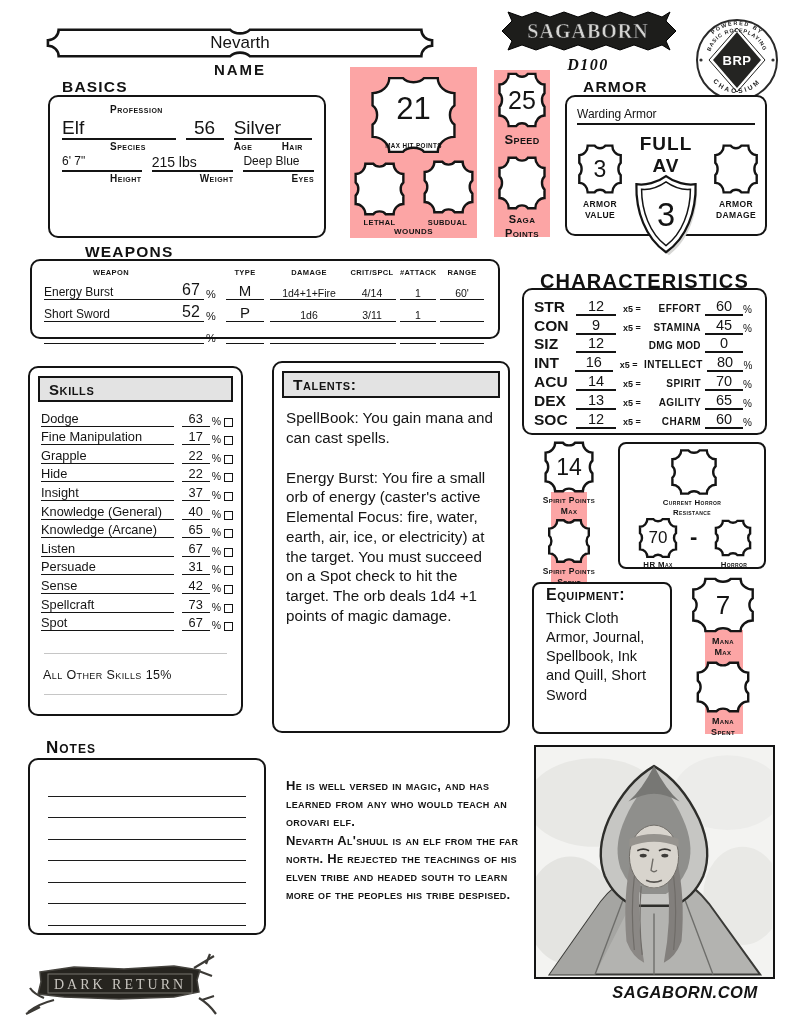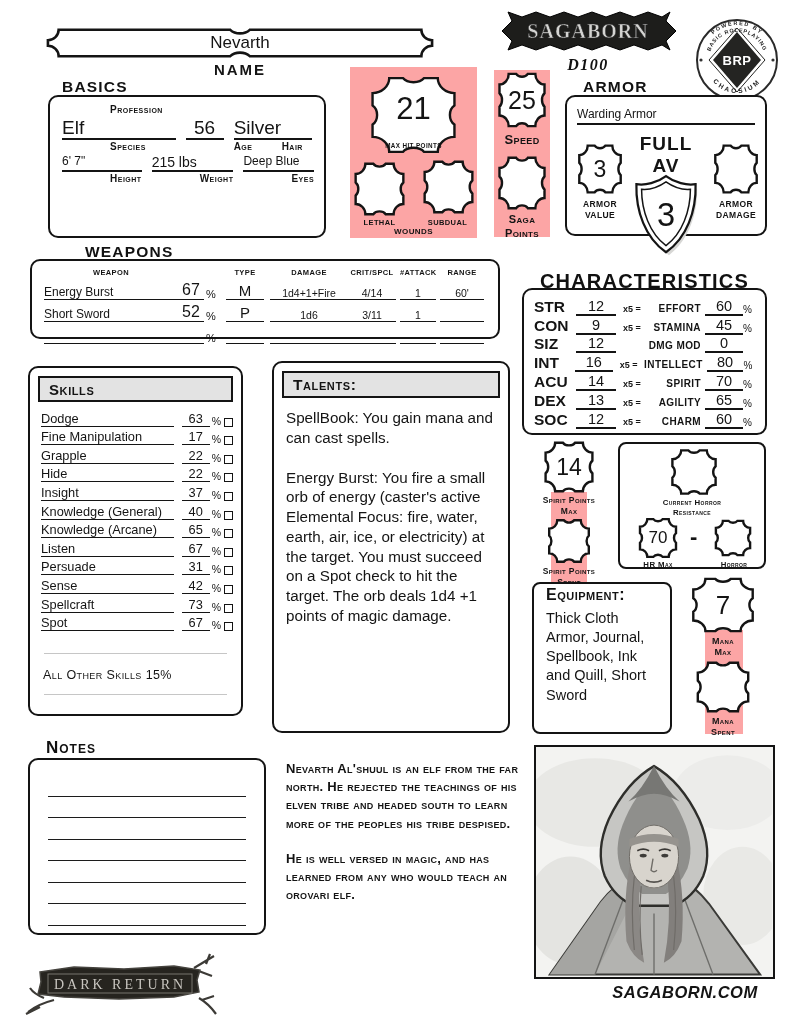--- a/index.html
+++ b/index.html
@@ -520,22 +520,22 @@
     <div class="nline"></div>
     <div class="nline"></div>
     <div class="nline"></div>
     <div class="nline"></div>
     <div class="nline"></div>
     <div class="nline"></div>
     <div class="nline"></div>
   </div>
 
   <div class="abs bio sc" style="left:286px;top:760px;width:244px">
+    <p style="margin-top:17px">He is well versed in magic, and has learned from any who would teach an orovari elf.</p>
     <p>Nevarth Al'shuul is an elf from the far north. He rejected the teachings of his elven tribe and headed south to learn more of the peoples his tribe despised.</p>
-    <p style="margin-top:17px">He is well versed in magic, and has learned from any who would teach an orovari elf.</p>
   </div>
 
   <div class="abs" style="left:534px;top:745px;width:241px;height:234px;border:2.5px solid #141414;background:#f3f3f1">
     <svg viewBox="0 0 240 230" width="236" height="229">
       <rect width="240" height="230" fill="#f3f3f1"></rect>
       <ellipse cx="60" cy="55" rx="70" ry="45" fill="#e8e8e5"></ellipse>
       <ellipse cx="195" cy="45" rx="55" ry="38" fill="#ececea"></ellipse>
       <ellipse cx="35" cy="165" rx="45" ry="55" fill="#e4e4e1"></ellipse>
       <ellipse cx="210" cy="150" rx="40" ry="50" fill="#e9e9e6"></ellipse>
       <path d="M14,230 L66,156 Q80,138 96,132 L144,132 Q160,138 176,158 L228,230 Z" fill="#b3b3b0" stroke="#3a3a37" stroke-width="2"></path>

